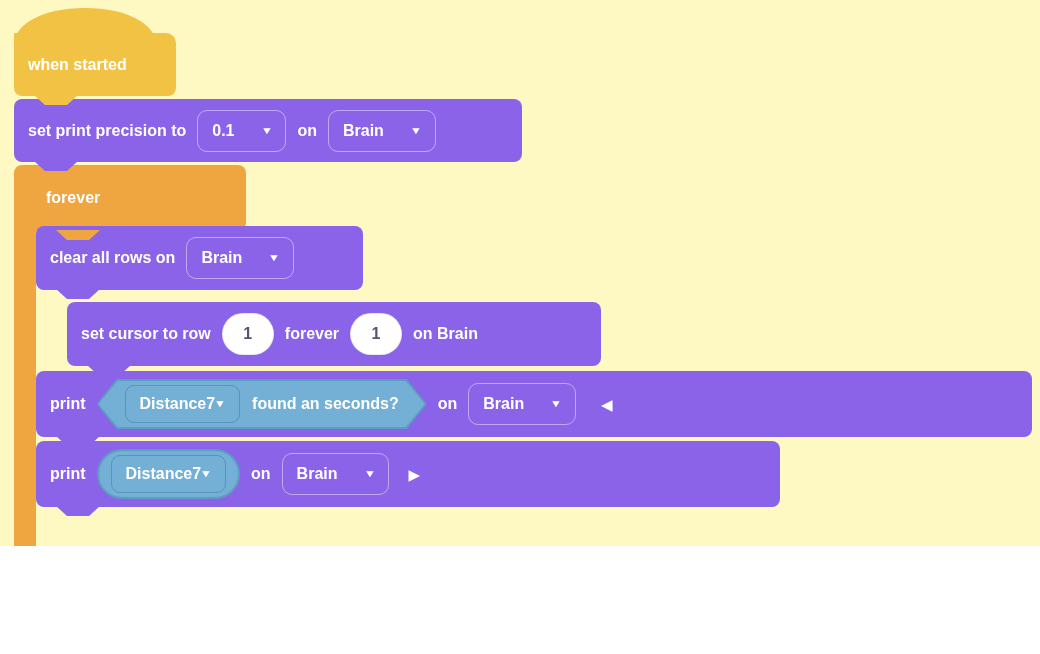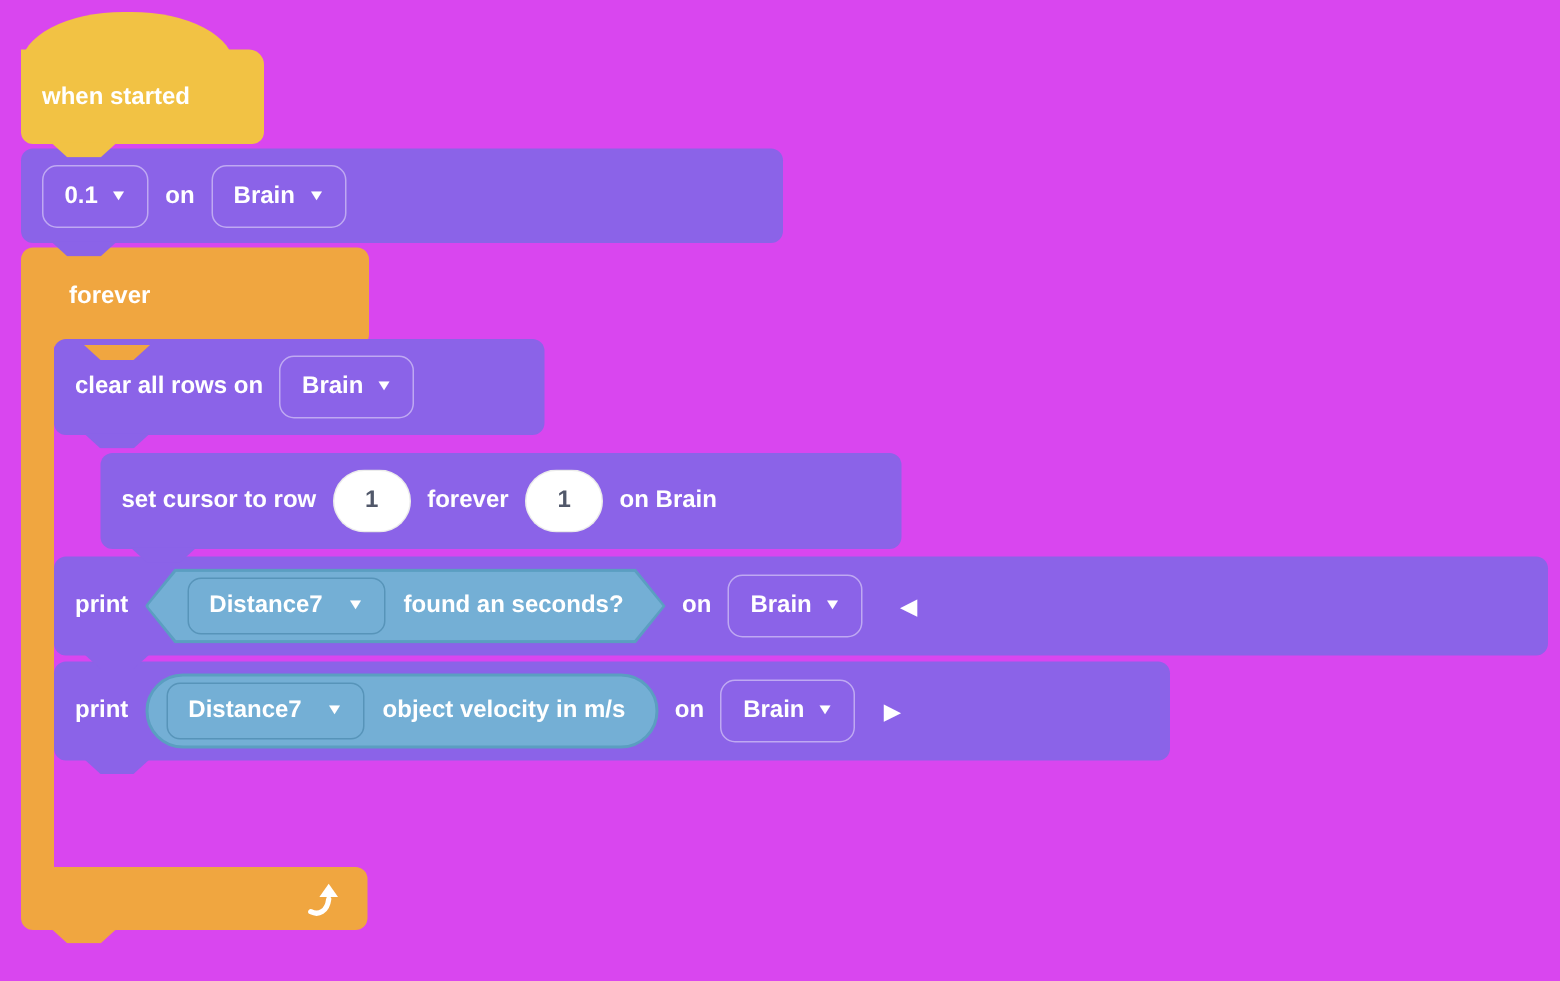--- a/index.html
+++ b/index.html
@@ -1,17 +1,17 @@
 <!DOCTYPE html>
 <html><head>
 <meta charset="utf-8">
 <style>
   html,body{margin:0;padding:0;background:#ffffff;}
   .canvas{
-    position:relative;width:1040px;height:654px;background:#d946ef;overflow:hidden;
+    position:relative;width:1040px;height:546px;background:#fef9c3;overflow:hidden;
     font-family:"Liberation Sans","DejaVu Sans",sans-serif;
     -webkit-font-smoothing:antialiased;
   }
   .blk{
     position:absolute;display:flex;align-items:center;gap:11px;
     padding:0 14px;color:#fff;font-weight:700;font-size:16px;
     border-radius:8px;box-sizing:border-box;white-space:nowrap;
   }
   .yellow{background:#F2C244;}
   .orange{background:#F0A640;}
@@ -22,21 +22,21 @@
   }
   .hat-dome{
     position:absolute;left:14px;top:8px;width:142px;height:36px;
     background:#F2C244;border-radius:72px 72px 0 0 / 38px 38px 0 0;
   }
   .hat-body{border-radius:0 10px 8px 8px;}
   .forever-head{border-radius:8px 8px 8px 0;}
   .forever-arm{position:absolute;left:14px;top:229px;width:22px;height:351px;background:#F0A640;}
   .forever-bottom{position:absolute;left:14px;top:578px;width:231px;height:42px;background:#F0A640;border-radius:0 8px 8px 8px;}
   .dropdown{
-    display:inline-flex;align-items:center;justify-content:center;gap:9px;
+    display:inline-flex;align-items:center;justify-content:center;gap:27px;
     height:42px;padding:0 14px;border-radius:10px;
     border:1px solid rgba(255,255,255,0.45);box-sizing:border-box;
     color:#fff;font-weight:700;cursor:pointer;
   }
   .dd-arrow{font-size:10px;line-height:1;transform:scaleX(1.25);}
   .oval{
     display:inline-flex;align-items:center;justify-content:center;
     min-width:52px;height:42px;padding:0 14px;border-radius:21px;
     background:#fff;color:#51586A;font-weight:700;font-size:16px;
     border:1px solid rgba(0,0,0,0.08);box-sizing:border-box;
@@ -50,39 +50,40 @@
     position:absolute;inset:2px;
     clip-path:polygon(19px 0,calc(100% - 19px) 0,100% 50%,calc(100% - 19px) 100%,19px 100%,0 50%);
     background:#74AFD5;
   }
   .hex-content{position:relative;z-index:1;display:flex;align-items:center;gap:12px;padding:0 28px;}
   .pill{
     display:flex;align-items:center;gap:12px;height:50px;padding:0 12px;
     background:#74AFD5;border:2px solid #5B9EC1;border-radius:25px;box-sizing:border-box;
   }
   .blue-dd{
-    display:inline-flex;align-items:center;justify-content:center;gap:17px;
+    display:inline-flex;align-items:center;justify-content:center;gap:0;
     height:38px;padding:0 14px;border-radius:9px;
     border:1.5px solid #5794B9;box-sizing:border-box;color:#fff;font-weight:700;cursor:pointer;
   }
   .tri{font-size:15px;line-height:1;}
   .loop-arrow{position:absolute;left:188px;top:8px;}
 </style>
 </head>
 <body>
 
 <div class="canvas">
 
   <div class="hat-dome"></div>
   <div class="blk yellow hat-body" style="left:14px;top:33px;width:162px;height:63px;">
     <span>when started</span>
     <span class="tab yellow"></span>
   </div>
 
   <div class="blk purple" style="left:14px;top:99px;width:508px;height:63px;">
+    <span>set print precision to</span>
     <span class="dropdown">
       <span>0.1</span>
       <span class="dd-arrow">▼</span>
     </span>
     <span>on</span>
     <span class="dropdown">
       <span>Brain</span>
       <span class="dd-arrow">▼</span>
     </span>
     <span class="tab purple"></span>
@@ -137,21 +138,20 @@
     <span class="tab purple"></span>
   </div>
 
   <div class="blk purple" style="left:36px;top:441px;width:744px;height:66px;">
     <span>print</span>
     <div class="pill">
       <span class="blue-dd">
         <span>Distance7</span>
         <span class="dd-arrow">▼</span>
       </span>
-      <span style="padding-right:8px;">object velocity in m/s</span>
     </div>
     <span>on</span>
     <span class="dropdown">
       <span>Brain</span>
       <span class="dd-arrow">▼</span>
     </span>
     <span class="tri" style="margin-left:8px;">▶</span>
     <span class="tab purple"></span>
   </div>
 

